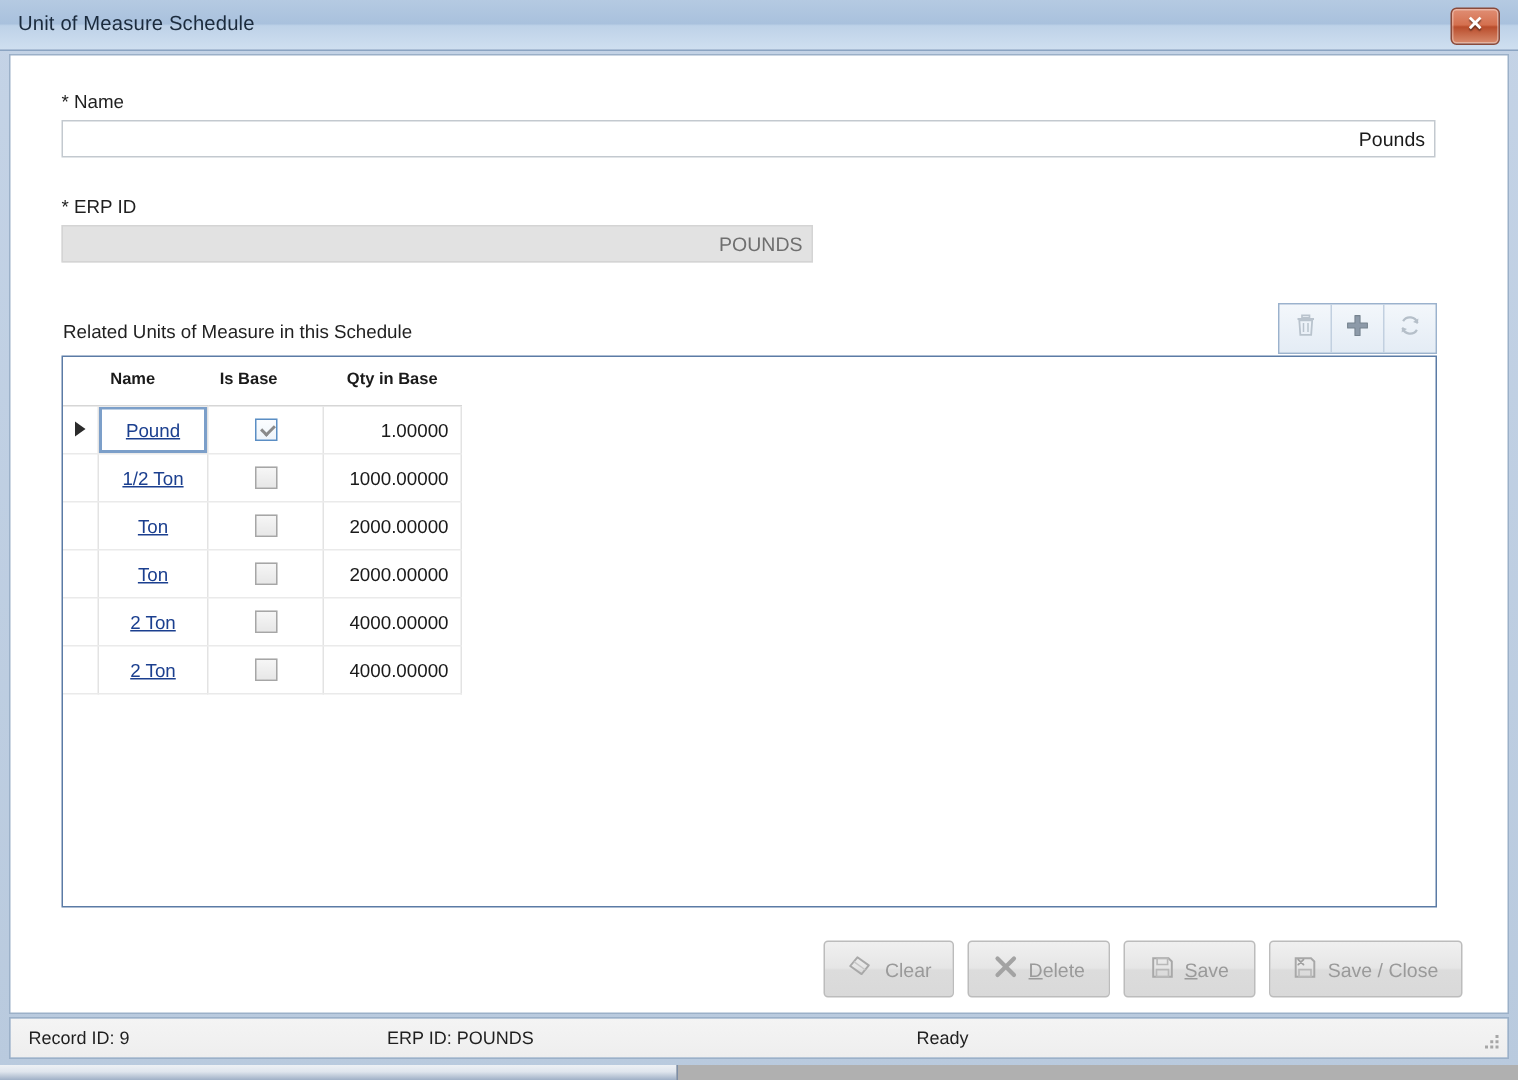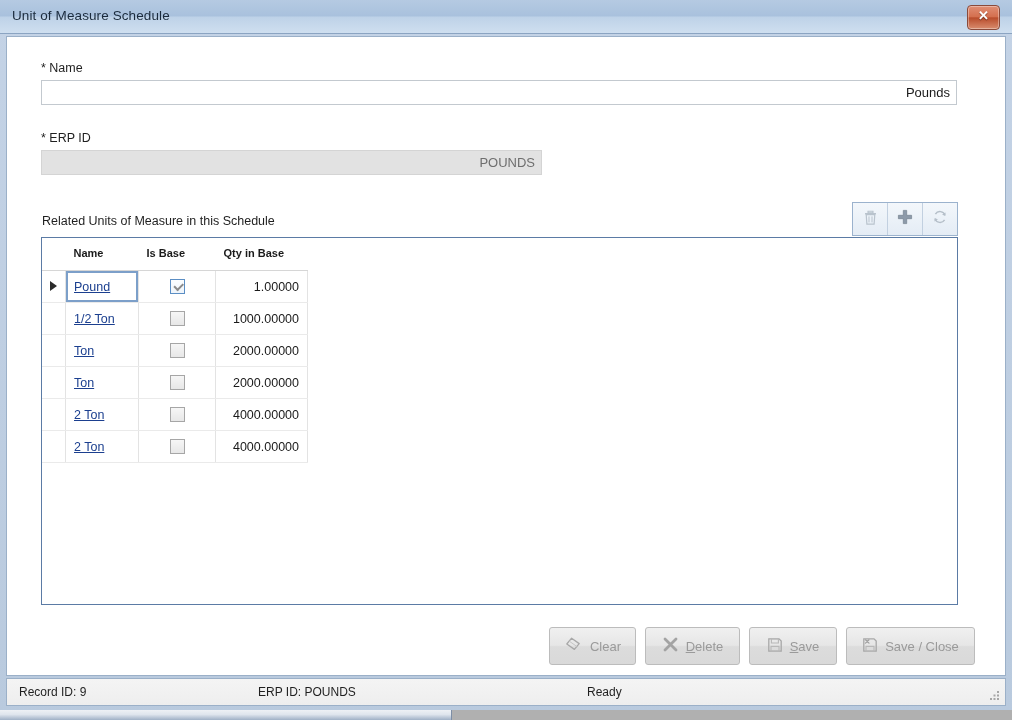--- a/index.html
+++ b/index.html
@@ -182,21 +182,21 @@
     text-align: center;
     color: #333;
   }
   td.ind .arrow {
     display: inline-block;
     width: 0; height: 0;
     border-top: 5px solid transparent;
     border-bottom: 5px solid transparent;
     border-left: 7px solid #2b2b2b;
   }
-  td.name { text-align: left; }
+  td.name { text-align: center; }
   td.base { text-align: center; }
   td.qty  { text-align: right; padding-right: 9px; color: #1a1a1a; }
 
   a.cell-link {
     color: #1b3f8f;
     text-decoration: underline;
     font-size: 12.5px;
     cursor: pointer;
   }
 
@@ -335,21 +335,21 @@
           <col class="c-ind">
             <col class="c-name">
             <col class="c-base">
             <col class="c-qty">
         </colgroup>
         <thead>
           <tr>
             <th></th>
             <th>Name</th>
             <th>Is Base</th>
-            <th style="text-align:left;">Qty in Base</th>
+            <th style="text-align:center;">Qty in Base</th>
           </tr>
         </thead>
         <tbody id="grid-body">
             <tr class="selected">
               <td class="ind"><span class="arrow"></span></td>
               <td class="name sel-cell"><a class="cell-link">Pound</a></td>
               <td class="base"><span class="chk checked"></span></td>
               <td class="qty">1.00000</td>
             </tr>
             <tr>
@@ -428,21 +428,21 @@
         </span>
         <span class="lbl">Save / Close</span>
       </div>
     </div>
 
   </div>
 
   <div id="statusbar">
     <div class="status-seg" style="left:12px;">Record ID: 9</div>
     <div class="status-seg" style="left:251px;">ERP ID: POUNDS</div>
-    <div class="status-seg" style="left:580px;">Ready</div>
+    <div class="status-seg" style="left:604px;">Ready</div>
     <div id="status-grip">
       <svg width="13" height="13" viewBox="0 0 13 13">
         <g fill="#a6a6a6">
           <rect x="9" y="1" width="2" height="2"></rect>
           <rect x="5.5" y="4.5" width="2" height="2"></rect>
             <rect x="9" y="4.5" width="2" height="2"></rect>
           <rect x="2" y="8" width="2" height="2"></rect>
             <rect x="5.5" y="8" width="2" height="2"></rect>
             <rect x="9" y="8" width="2" height="2"></rect>
         </g>

